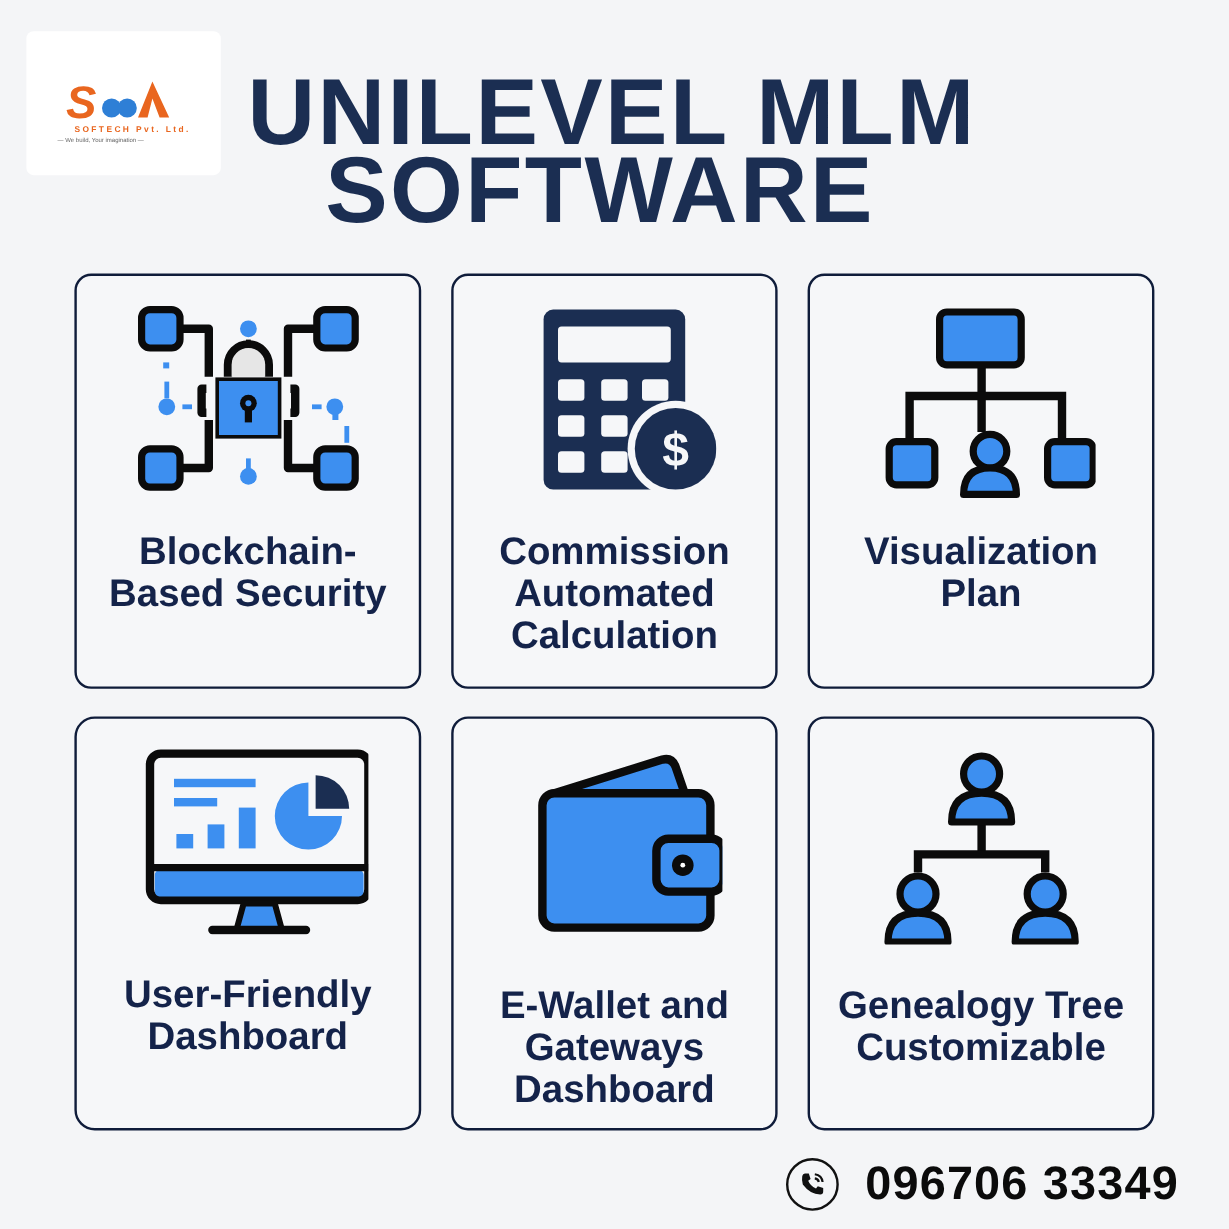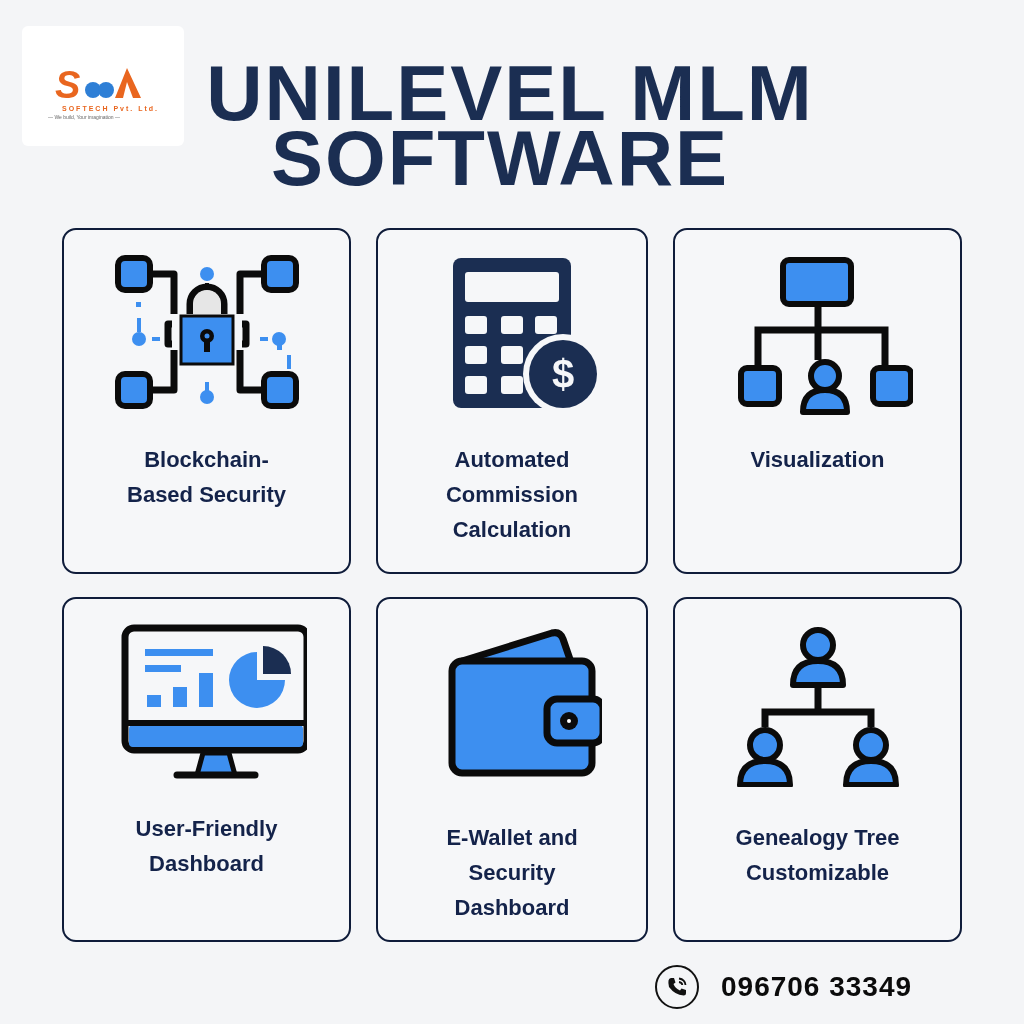--- a/index.html
+++ b/index.html
@@ -6,34 +6,34 @@
   body { width:1024px; height:1024px; background:#f4f5f7; position:relative; overflow:hidden; font-family:"Liberation Sans", sans-serif; }
   .logo-box { position:absolute; left:22px; top:26px; width:162px; height:120px; background:#ffffff; border-radius:6px; }
   .logo-mark { position:absolute; left:33px; top:38px; width:90px; height:40px; }
   .logo-sub { position:absolute; left:40px; top:79px; font-size:7px; letter-spacing:2px; color:#e9661f; font-weight:bold; white-space:nowrap; }
   .logo-tag { position:absolute; left:26px; top:88px; font-size:5px; color:#666; white-space:nowrap; }
   .title { position:absolute; left:180px; width:660px; text-align:center; color:#1b2e52; font-weight:bold; font-size:78px; line-height:78px; letter-spacing:2px; }
   .title.l1 { top:42px;margin-top:12px; }
   .title.l2 { top:119px; left:170px; }
   .card { position:absolute; border:2px solid #0f1c3a; border-radius:14px; background:#f6f7f9; box-sizing:border-box; }
   .card .icon { position:absolute; left:50%; transform:translateX(-50%); }
-  .card .label { position:absolute; left:0; right:0; text-align:center; color:#14234a; font-weight:bold; font-size:22px; line-height:35px; }
+  .card .label { position:absolute; left:0; right:0; text-align:center; color:#14234a; font-weight:bold; font-size:32px; line-height:35px; }
   .c1 { left:62px; top:228px; width:289px; height:346px; }
   .c2 { left:376px; top:228px; width:272px; height:346px; }
   .c3 { left:673px; top:228px; width:289px; height:346px; }
-  .c4 { left:62px; top:597px; width:289px; height:345px; }
+  .c4 { left:62px; top:597px; width:289px; height:345px;border-radius:17px; }
   .c5 { left:376px; top:597px; width:272px; height:345px; }
   .c6 { left:673px; top:597px; width:289px; height:345px;padding-left:40px; }
   .row1 .icon { top:22px; }
   .row1 .label { top:212px; }
   .row2 .icon { top:20px; }
   .row2 .label { top:221px; }
   .phone { position:absolute; left:655px; top:962px; height:50px; display:flex; align-items:center; }
   .phone-icon { width:44px; height:44px; border:2px solid #111; border-radius:50%; box-sizing:border-box; display:flex; align-items:center; justify-content:center; }
-  .phone-num { margin-left:22px; font-size:28px; font-weight:bold; color:#0b0b0b; letter-spacing:1px; }
+  .phone-num { margin-left:22px; font-size:39px; font-weight:bold; color:#0b0b0b; letter-spacing:1px; }
 </style>
 </head>
 <body>
 
 <div class="logo-box">
   <svg class="logo-mark" viewBox="0 0 90 40">
     <text x="0" y="34" font-family="Liberation Sans, sans-serif" font-size="38" font-weight="bold" font-style="italic" fill="#e9661f">S</text>
     <circle cx="38" cy="26" r="8" fill="#2e7fd6"></circle>
     <circle cx="51" cy="26" r="8" fill="#2e7fd6"></circle>
     <path d="M60 34 L72 4 L86 34 L78 34 L72 18 L68 34 Z" fill="#e9661f"></path>
@@ -93,40 +93,41 @@
     <rect x="98" y="64" width="22" height="18" rx="3" fill="#f6f7f9"></rect>
     <rect x="28" y="94" width="22" height="18" rx="3" fill="#f6f7f9"></rect>
     <rect x="64" y="94" width="22" height="18" rx="3" fill="#f6f7f9"></rect>
     <rect x="28" y="124" width="22" height="18" rx="3" fill="#f6f7f9"></rect>
     <rect x="64" y="124" width="22" height="18" rx="3" fill="#f6f7f9"></rect>
     <circle cx="126" cy="122" r="40" fill="#f6f7f9"></circle>
     <circle cx="126" cy="122" r="34" fill="#1b2e52"></circle>
     <text x="126" y="136" text-anchor="middle" font-family="Liberation Sans, sans-serif" font-size="40" font-weight="bold" fill="#f6f7f9">$</text>
   </svg>
   <div class="label">
+    <div>Commission</div>
     <div>Automated</div>
-    <div>Commission</div>
     <div>Calculation</div>
   </div>
 </div>
 
 <div class="card c3 row1">
   <svg class="icon" width="190" height="165" viewBox="0 0 190 165" style="top:20px">
     <g stroke="#0b0b0b" stroke-width="7" fill="none">
       <path d="M95 52 V110"></path>
       <path d="M35 118 V80 H162 V118"></path>
     </g>
     <rect x="60" y="10" width="68" height="44" rx="6" fill="#3d8ff0" stroke="#0b0b0b" stroke-width="6"></rect>
     <rect x="18" y="118" width="38" height="36" rx="6" fill="#3d8ff0" stroke="#0b0b0b" stroke-width="6"></rect>
     <rect x="150" y="118" width="38" height="36" rx="6" fill="#3d8ff0" stroke="#0b0b0b" stroke-width="6"></rect>
     <circle cx="102" cy="126" r="14" fill="#3d8ff0" stroke="#0b0b0b" stroke-width="6"></circle>
     <path d="M80 162 Q80 140 102 140 Q124 140 124 162 Z" fill="#3d8ff0" stroke="#0b0b0b" stroke-width="6" stroke-linejoin="round"></path>
   </svg>
   <div class="label">
     <div>Visualization</div>
+    <div>Plan</div>
   </div>
 </div>
 
 <div class="card c4 row2">
   <svg class="icon" width="200" height="160" viewBox="0 0 200 160">
     <rect x="18" y="9" width="182" height="122" rx="9" fill="#f6f7f9" stroke="#0b0b0b" stroke-width="7"></rect>
     <rect x="22" y="106" width="174" height="22" rx="4" fill="#3d8ff0"></rect>
     <line x1="18" y1="104" x2="200" y2="104" stroke="#0b0b0b" stroke-width="6"></line>
     <rect x="38" y="30" width="68" height="7" fill="#3d8ff0"></rect>
     <rect x="38" y="46" width="36" height="7" fill="#3d8ff0"></rect>
@@ -147,21 +148,21 @@
 <div class="card c5 row2">
   <svg class="icon" width="170" height="160" viewBox="0 0 170 160" style="left:52%">
     <path d="M30 42 L120 14 Q128 12 131 20 L142 52 Z" fill="#3d8ff0" stroke="#0b0b0b" stroke-width="7" stroke-linejoin="round"></path>
     <rect x="20" y="42" width="140" height="112" rx="10" fill="#3d8ff0" stroke="#0b0b0b" stroke-width="7"></rect>
     <rect x="115" y="80" width="56" height="44" rx="10" fill="#3d8ff0" stroke="#0b0b0b" stroke-width="7"></rect>
     <circle cx="137" cy="102" r="9" fill="#0b0b0b"></circle>
     <circle cx="137" cy="102" r="2" fill="#ffffff"></circle>
   </svg>
   <div class="label">
     <div>E-Wallet and</div>
-    <div>Security</div>
+    <div>Gateways</div>
     <div>Dashboard</div>
   </div>
 </div>
 
 <div class="card c6 row2">
   <svg class="icon" width="170" height="170" viewBox="0 0 170 170" style="top:18px">
     <g stroke="#0b0b0b" stroke-width="7" fill="none">
       <path d="M85 70 V95"></path>
       <path d="M32 110 V95 H138 V110"></path>
     </g>

